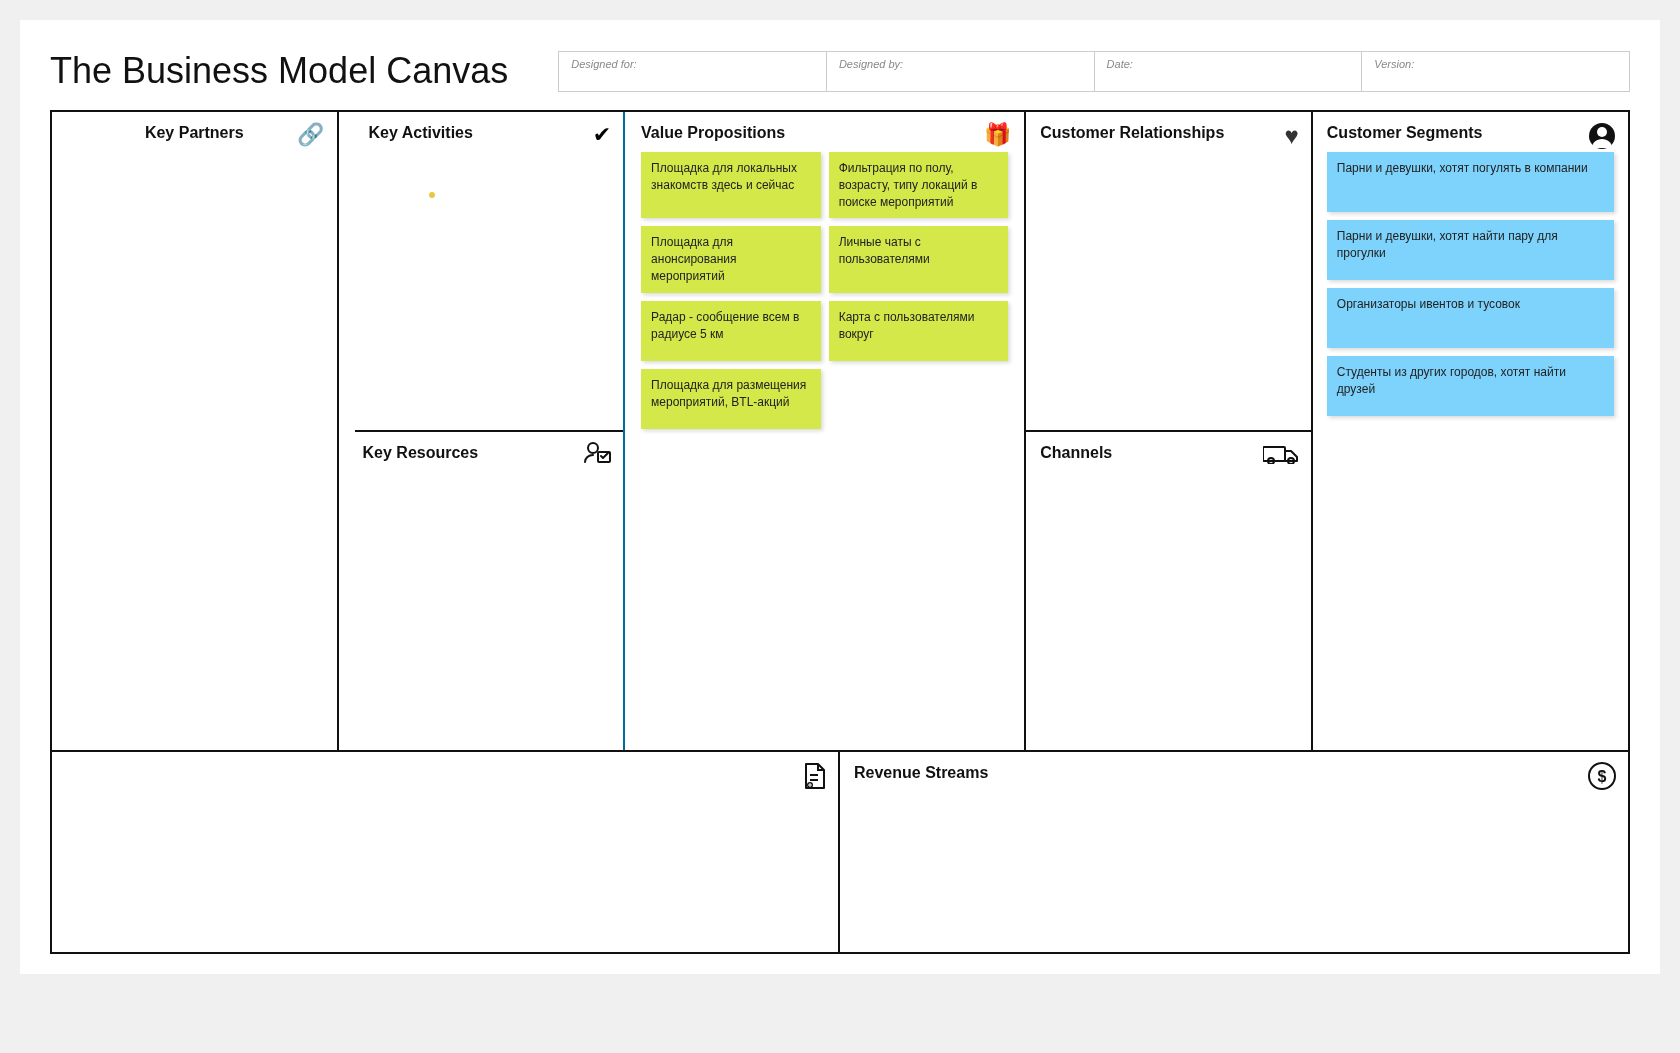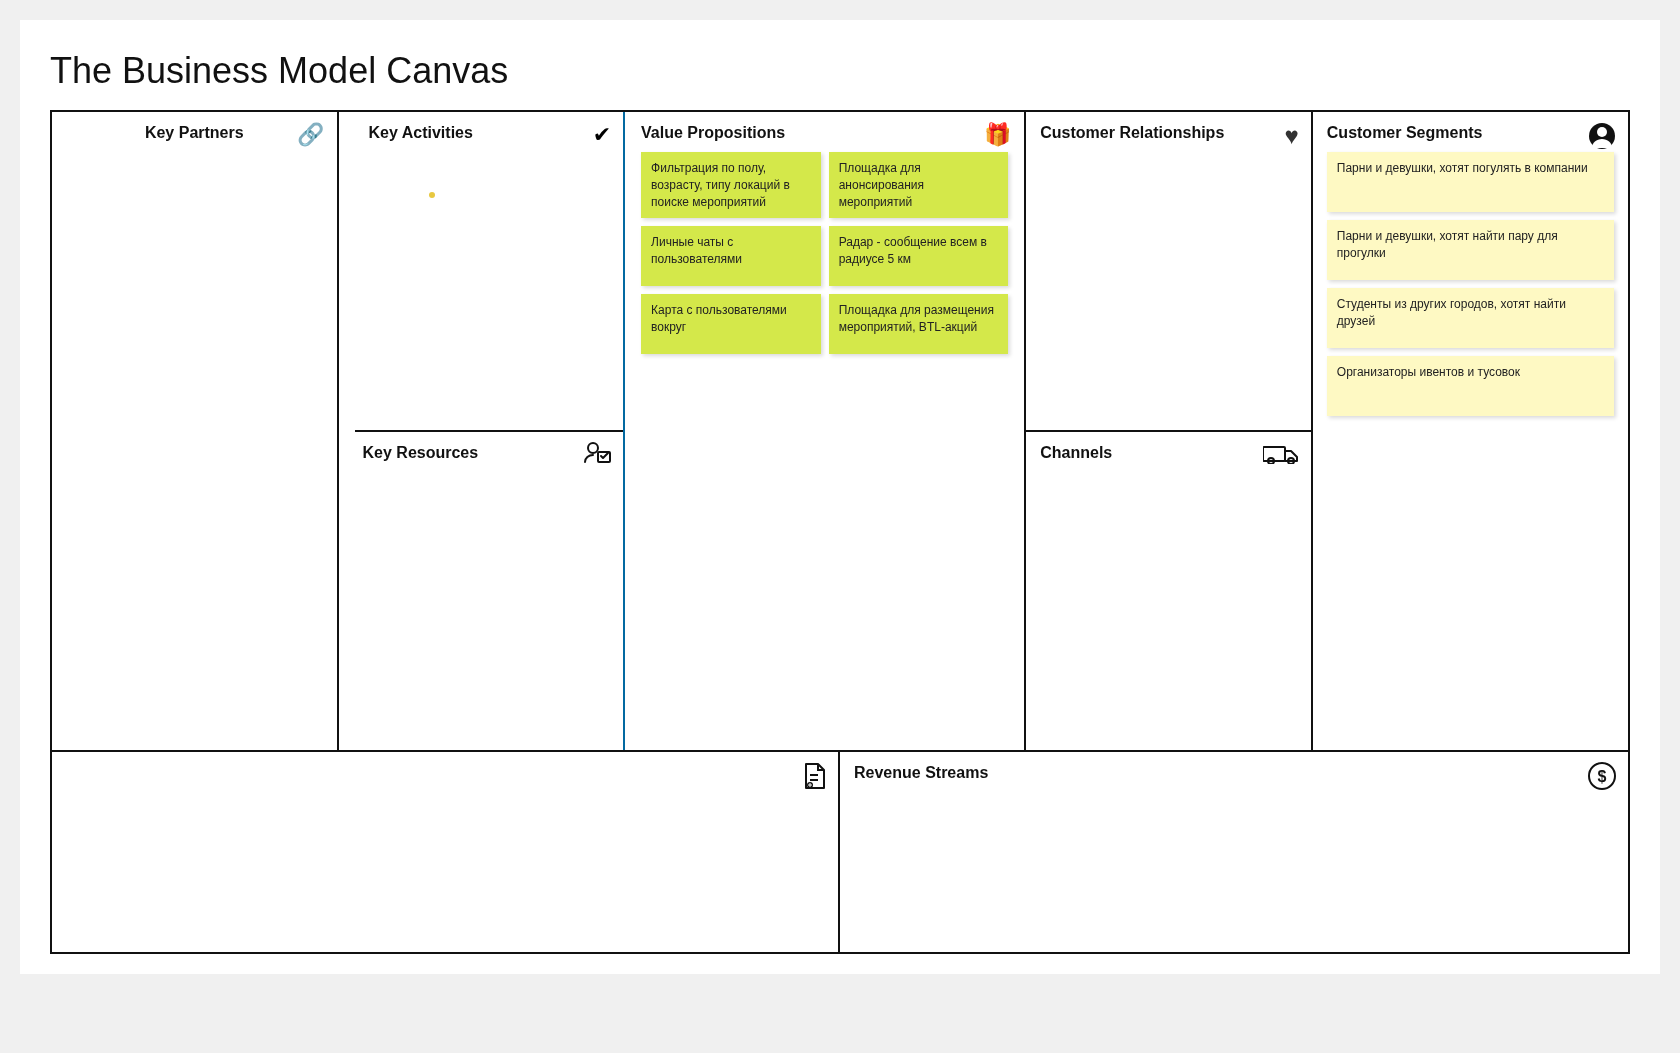--- a/index.html
+++ b/index.html
@@ -157,21 +157,21 @@
     .sticky {
       background: #d4e84a;
       padding: 8px 10px;
       font-size: 12px;
       line-height: 1.4;
       color: #222;
       min-height: 60px;
       box-shadow: 2px 2px 4px rgba(0,0,0,0.15);
     }
     .sticky-yellow {
-      background: #fef9c3;
+      background: #7dd3fc;
     }
 
     .sticky-notes-col {
       display: flex;
       flex-direction: column;
       gap: 8px;
       margin-top: 8px;
     }
 
     
@@ -193,20 +193,38 @@
       margin-left: 60px;
     }
   </style>
 </head>
 <body>
 
 <div class="page">
 
   <div class="header">
     <div class="header-title">The Business Model Canvas</div>
+    <div class="header-fields">
+      <div class="header-field">
+        <label>Designed for:</label>
+        <input type="text" style="">
+      </div>
+      <div class="header-field">
+        <label>Designed by:</label>
+        <input type="text" style="">
+      </div>
+      <div class="header-field">
+        <label>Date:</label>
+        <input type="text" style="">
+      </div>
+      <div class="header-field">
+        <label>Version:</label>
+        <input type="text" style="">
+      </div>
+    </div>
   </div>
 
   <div class="canvas">
 
     <div class="canvas-main">
 
       <div class="cell">
         <div class="cell-title">Key Partners</div>
         <div class="cell-icon">🔗</div>
       </div>
@@ -227,20 +245,21 @@
               <rect x="15" y="10" width="12" height="10" rx="1" stroke="#111" stroke-width="2" fill="none"></rect>
             </svg>
           </div>
         </div>
       </div>
 
       <div class="value-prop-cell">
         <div class="cell-title">Value Propositions</div>
         <div class="cell-icon">🎁</div>
         <div class="value-prop-notes">
+          <div class="sticky">Площадка для локальных знакомств здесь и сейчас</div>
           <div class="sticky">Фильтрация по полу, возрасту, типу локаций в поиске мероприятий</div>
           <div class="sticky">Площадка для анонсирования мероприятий</div>
           <div class="sticky">Личные чаты с пользователями</div>
           <div class="sticky">Радар - сообщение всем в радиусе 5 км</div>
           <div class="sticky">Карта с пользователями вокруг</div>
           <div class="sticky">Площадка для размещения мероприятий, BTL-акций</div>
         </div>
       </div>
 
       <div class="cr-stack">
@@ -266,22 +285,22 @@
         <div class="cell-icon">
           <svg width="28" height="28" viewBox="0 0 28 28" fill="#111" xmlns="http://www.w3.org/2000/svg">
             <circle cx="14" cy="14" r="13" fill="#111"></circle>
             <circle cx="14" cy="10" r="5" fill="#fff"></circle>
             <path d="M4 26c0-5.5 4.5-9 10-9s10 3.5 10 9" fill="#fff"></path>
           </svg>
         </div>
         <div class="sticky-notes-col">
           <div class="sticky sticky-yellow">Парни и девушки, хотят погулять в компании</div>
           <div class="sticky sticky-yellow">Парни и девушки, хотят найти пару для прогулки</div>
+          <div class="sticky sticky-yellow">Организаторы ивентов и тусовок</div>
           <div class="sticky sticky-yellow">Студенты из других городов, хотят найти друзей</div>
-          <div class="sticky sticky-yellow">Организаторы ивентов и тусовок</div>
         </div>
       </div>
 
     </div>
 
     <div class="canvas-bottom">
       <div class="bottom-cell">
         <div class="cell-icon">
           <svg width="24" height="28" viewBox="0 0 24 28" fill="none" xmlns="http://www.w3.org/2000/svg">
             <path d="M4 2h12l6 6v18H4V2z" stroke="#111" stroke-width="2" fill="none" stroke-linejoin="round"></path>

